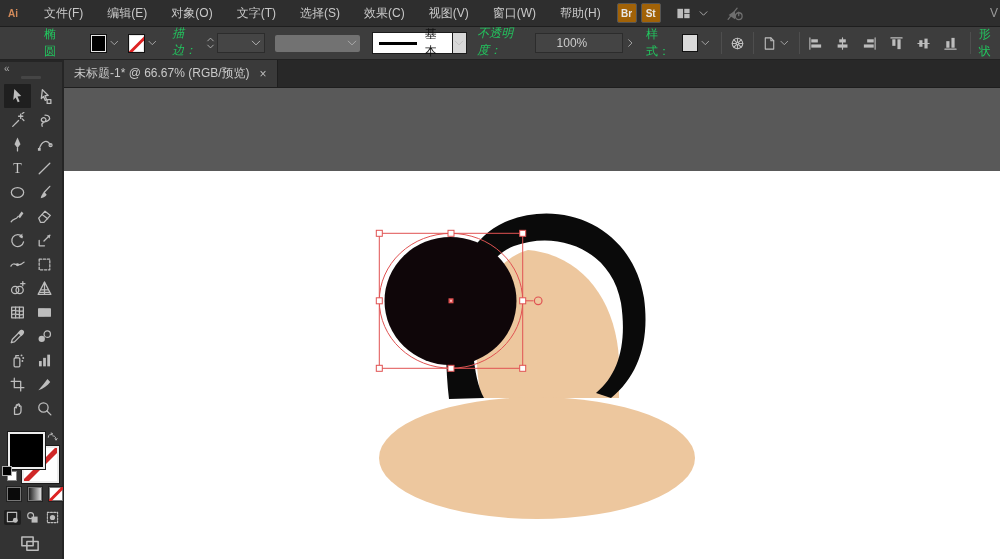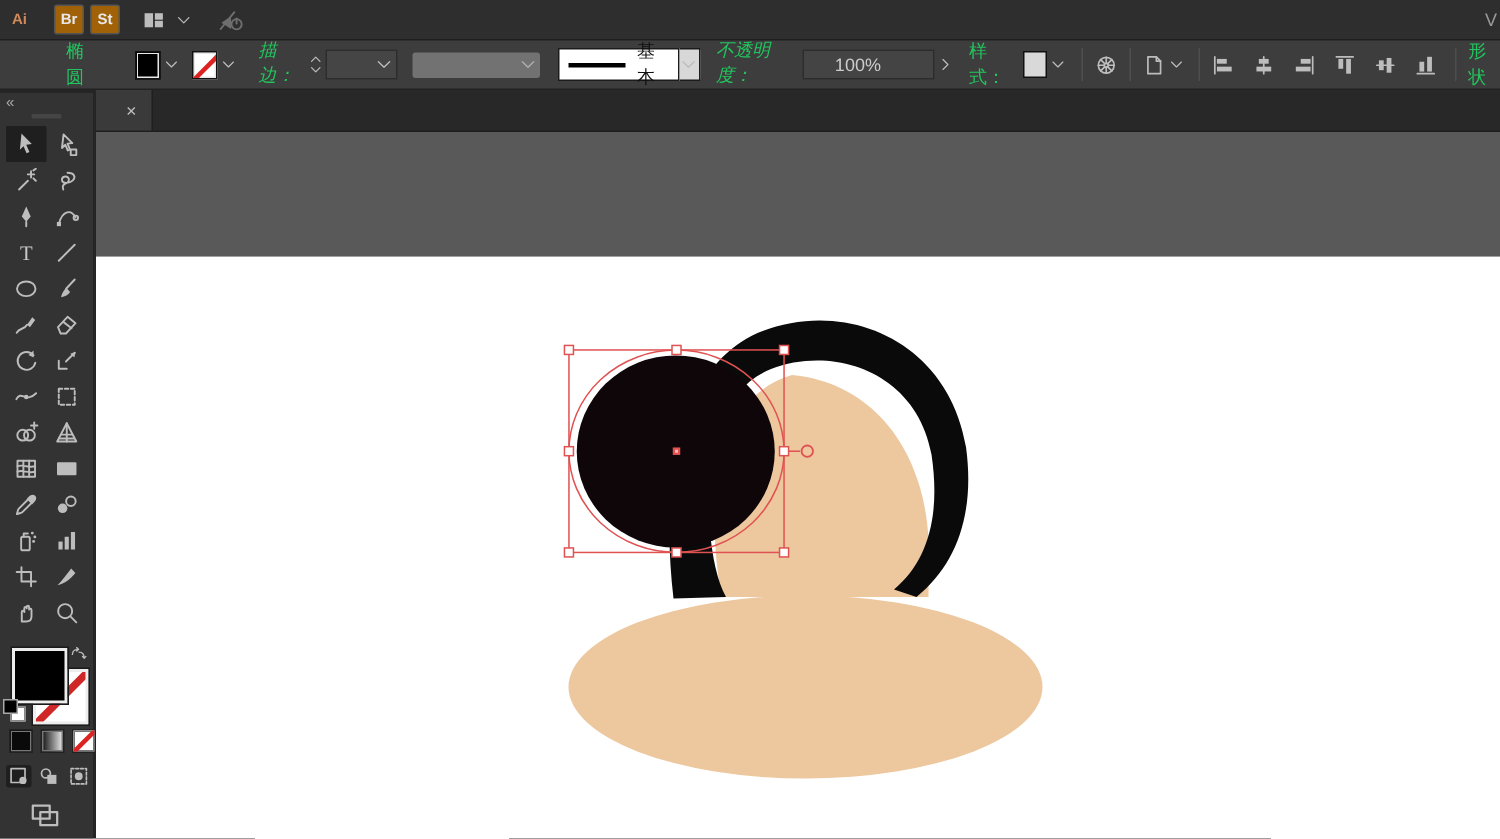--- a/index.html
+++ b/index.html
@@ -101,20 +101,31 @@
   .screen-mode{position:absolute;left:18px;top:102px;width:24px;height:20px;}
   
   .canvas-wrap{position:absolute;left:64px;top:88px;width:936px;height:471px;}
   .canvas-wrap svg{display:block;}
 </style>
 </head>
 <body>
 
 <div class="menubar">
   <span class="ai-logo">Ai</span>
+  <div id="menu-items" style="display:flex;align-items:center;">
+      <div class="menu-item">文件(F)</div>
+      <div class="menu-item">编辑(E)</div>
+      <div class="menu-item">对象(O)</div>
+      <div class="menu-item">文字(T)</div>
+      <div class="menu-item">选择(S)</div>
+      <div class="menu-item">效果(C)</div>
+      <div class="menu-item">视图(V)</div>
+      <div class="menu-item">窗口(W)</div>
+      <div class="menu-item">帮助(H)</div>
+    </div>
   <div class="mb-btn">Br</div>
   <div class="mb-btn">St</div>
   <div class="mb-gap"></div>
   <span id="ws-icon" style="display:flex;align-items:center;margin-left:4px;">
       <svg class="ic" viewBox="0 0 16 16" style="width: 17px; height: 15px;">
         <rect class="f" x="1.5" y="3" width="6" height="10" fill="#b0b0b0"></rect>
         <rect class="f" x="8.8" y="3" width="5.7" height="4.6" fill="#b0b0b0"></rect>
         <rect class="f" x="8.8" y="8.4" width="5.7" height="4.6" fill="#b0b0b0"></rect>
       </svg>
       <svg class="ic" viewBox="0 0 16 16" style="width: 11px; height: 11px; margin-left: 6px;">
@@ -233,20 +244,21 @@
         <rect class="f" x="3.5" y="5.5" width="3.4" height="7"></rect>
         <rect class="f" x="9" y="2" width="3.4" height="10.5"></rect>
       </svg>
     </div>
   <div class="sep" style="margin-left:12px;"></div>
   <span class="cb-label">形状</span>
 </div>
 
 <div class="tabstrip">
   <div class="doc-tab">
+    <span>未标题-1* @ 66.67% (RGB/预览)</span>
     <span class="tab-close">×</span>
   </div>
 </div>
 
 <div class="toolpanel">
   <span class="collapse">«</span>
   <span class="grip"></span>
   <div class="toolgrid" id="toolgrid">
       <div class="tool active">
         <svg class="ic" viewBox="0 0 16 16">

